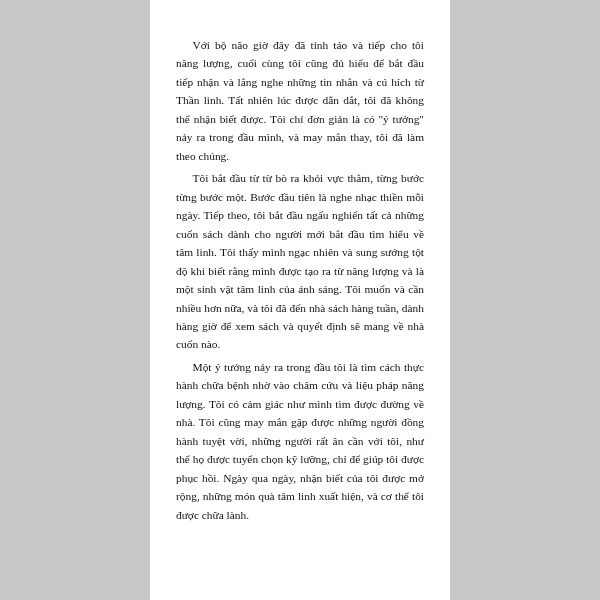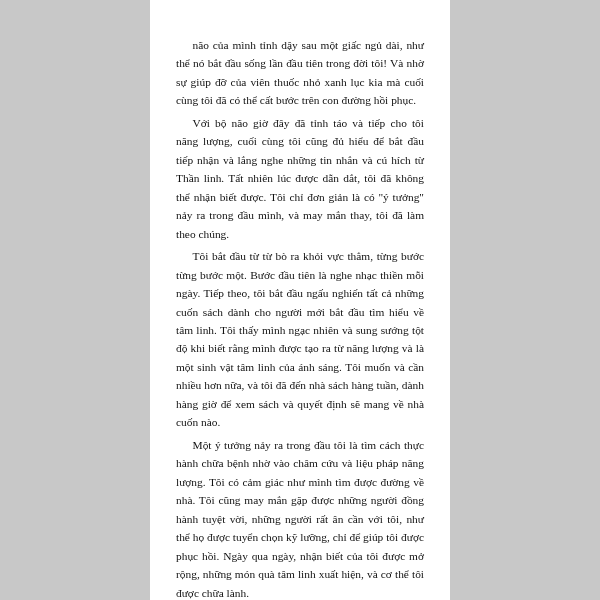--- a/index.html
+++ b/index.html
@@ -37,19 +37,18 @@
   .body-text p {
     margin: 0 0 0.35em 0;
     text-indent: 1.45em;
   }
 </style>
 </head>
 <body>
 
 <div class="page">
   <div class="body-text">
-    <p>não của mình tỉnh dậy sau một giấc ngủ dài, như thể nó bắt đầu sống lần đầu tiên trong đời tôi! Và nhờ sự giúp đỡ của viên thuốc nhỏ xanh lục kia mà cuối cùng tôi đã có thể cất bước trên con đường hồi phục.</p>
     <p>Với bộ não giờ đây đã tỉnh táo và tiếp cho tôi năng lượng, cuối cùng tôi cũng đủ hiểu để bắt đầu tiếp nhận và lắng nghe những tin nhắn và cú hích từ Thần linh. Tất nhiên lúc được dẫn dắt, tôi đã không thể nhận biết được. Tôi chỉ đơn giản là có "ý tưởng" nảy ra trong đầu mình, và may mắn thay, tôi đã làm theo chúng.</p>
     <p>Tôi bắt đầu từ từ bò ra khỏi vực thẳm, từng bước từng bước một. Bước đầu tiên là nghe nhạc thiền mỗi ngày. Tiếp theo, tôi bắt đầu ngấu nghiến tất cả những cuốn sách dành cho người mới bắt đầu tìm hiểu về tâm linh. Tôi thấy mình ngạc nhiên và sung sướng tột độ khi biết rằng mình được tạo ra từ năng lượng và là một sinh vật tâm linh của ánh sáng. Tôi muốn và cần nhiều hơn nữa, và tôi đã đến nhà sách hàng tuần, dành hàng giờ để xem sách và quyết định sẽ mang về nhà cuốn nào.</p>
     <p>Một ý tưởng nảy ra trong đầu tôi là tìm cách thực hành chữa bệnh nhờ vào châm cứu và liệu pháp năng lượng. Tôi có cảm giác như mình tìm được đường về nhà. Tôi cũng may mắn gặp được những người đồng hành tuyệt vời, những người rất ân cần với tôi, như thể họ được tuyển chọn kỹ lưỡng, chỉ để giúp tôi được phục hồi. Ngày qua ngày, nhận biết của tôi được mở rộng, những món quà tâm linh xuất hiện, và cơ thể tôi được chữa lành.</p>
   </div>
 
 </div>
 
 </body></html>

